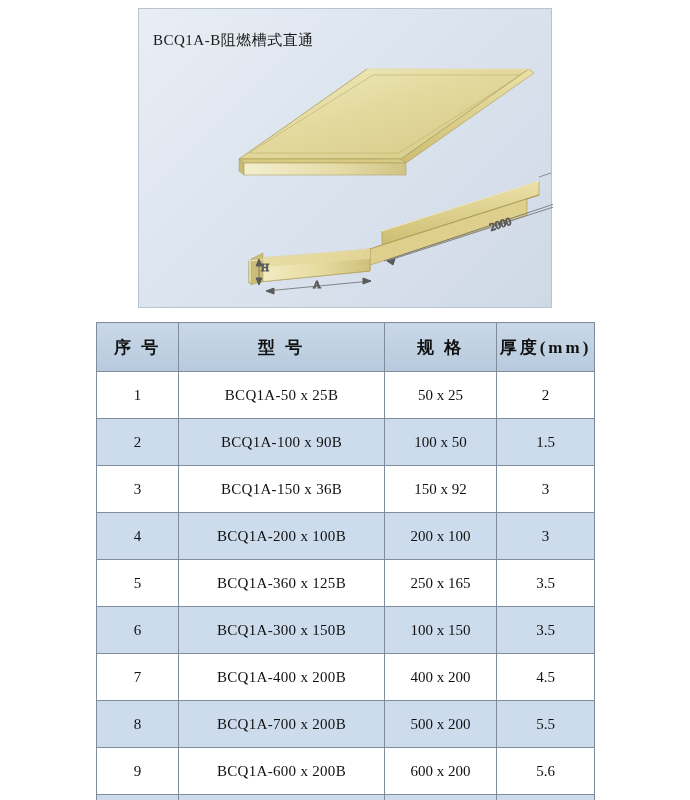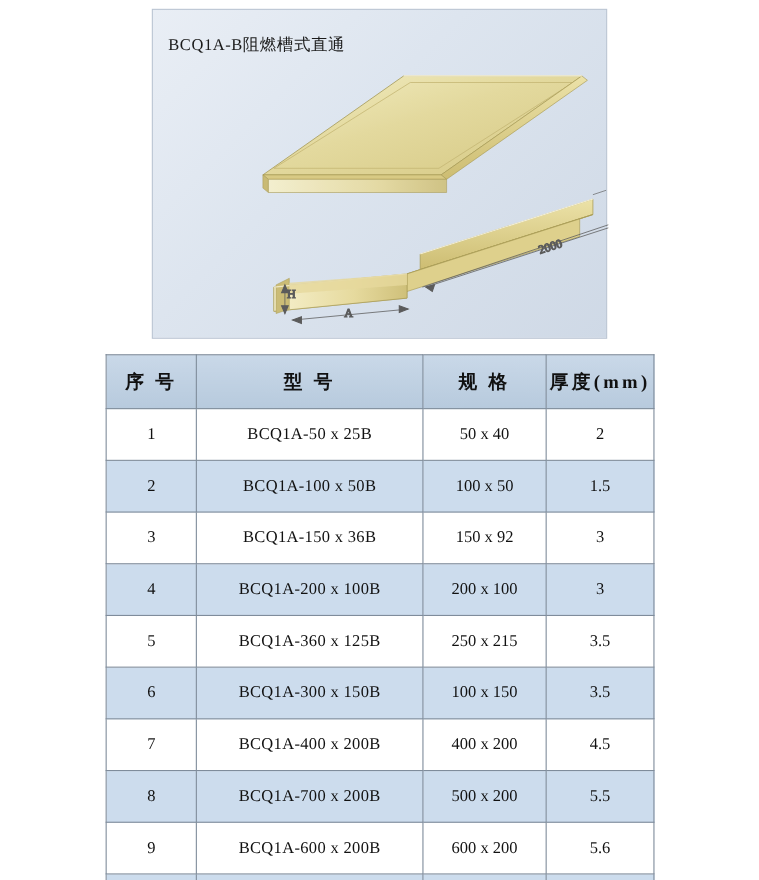--- a/index.html
+++ b/index.html
@@ -185,45 +185,45 @@
         <th>序  号</th>
         <th>型  号</th>
         <th>规  格</th>
         <th>厚度(mm)</th>
       </tr>
     </thead>
     <tbody>
       <tr class="odd">
         <td>1</td>
         <td class="model">BCQ1A-50 x 25B</td>
-        <td>50 x 40</td>
+        <td>50 x 25</td>
         <td>2</td>
       </tr>
       <tr class="even">
         <td>2</td>
-        <td class="model">BCQ1A-100 x 50B</td>
+        <td class="model">BCQ1A-100 x 90B</td>
         <td>100 x 50</td>
         <td>1.5</td>
       </tr>
       <tr class="odd">
         <td>3</td>
         <td class="model">BCQ1A-150 x 36B</td>
         <td>150 x 92</td>
         <td>3</td>
       </tr>
       <tr class="even">
         <td>4</td>
         <td class="model">BCQ1A-200 x 100B</td>
         <td>200 x 100</td>
         <td>3</td>
       </tr>
       <tr class="odd">
         <td>5</td>
         <td class="model">BCQ1A-360 x 125B</td>
-        <td>250 x 215</td>
+        <td>250 x 165</td>
         <td>3.5</td>
       </tr>
       <tr class="even">
         <td>6</td>
         <td class="model">BCQ1A-300 x 150B</td>
         <td>100 x 150</td>
         <td>3.5</td>
       </tr>
       <tr class="odd">
         <td>7</td>

